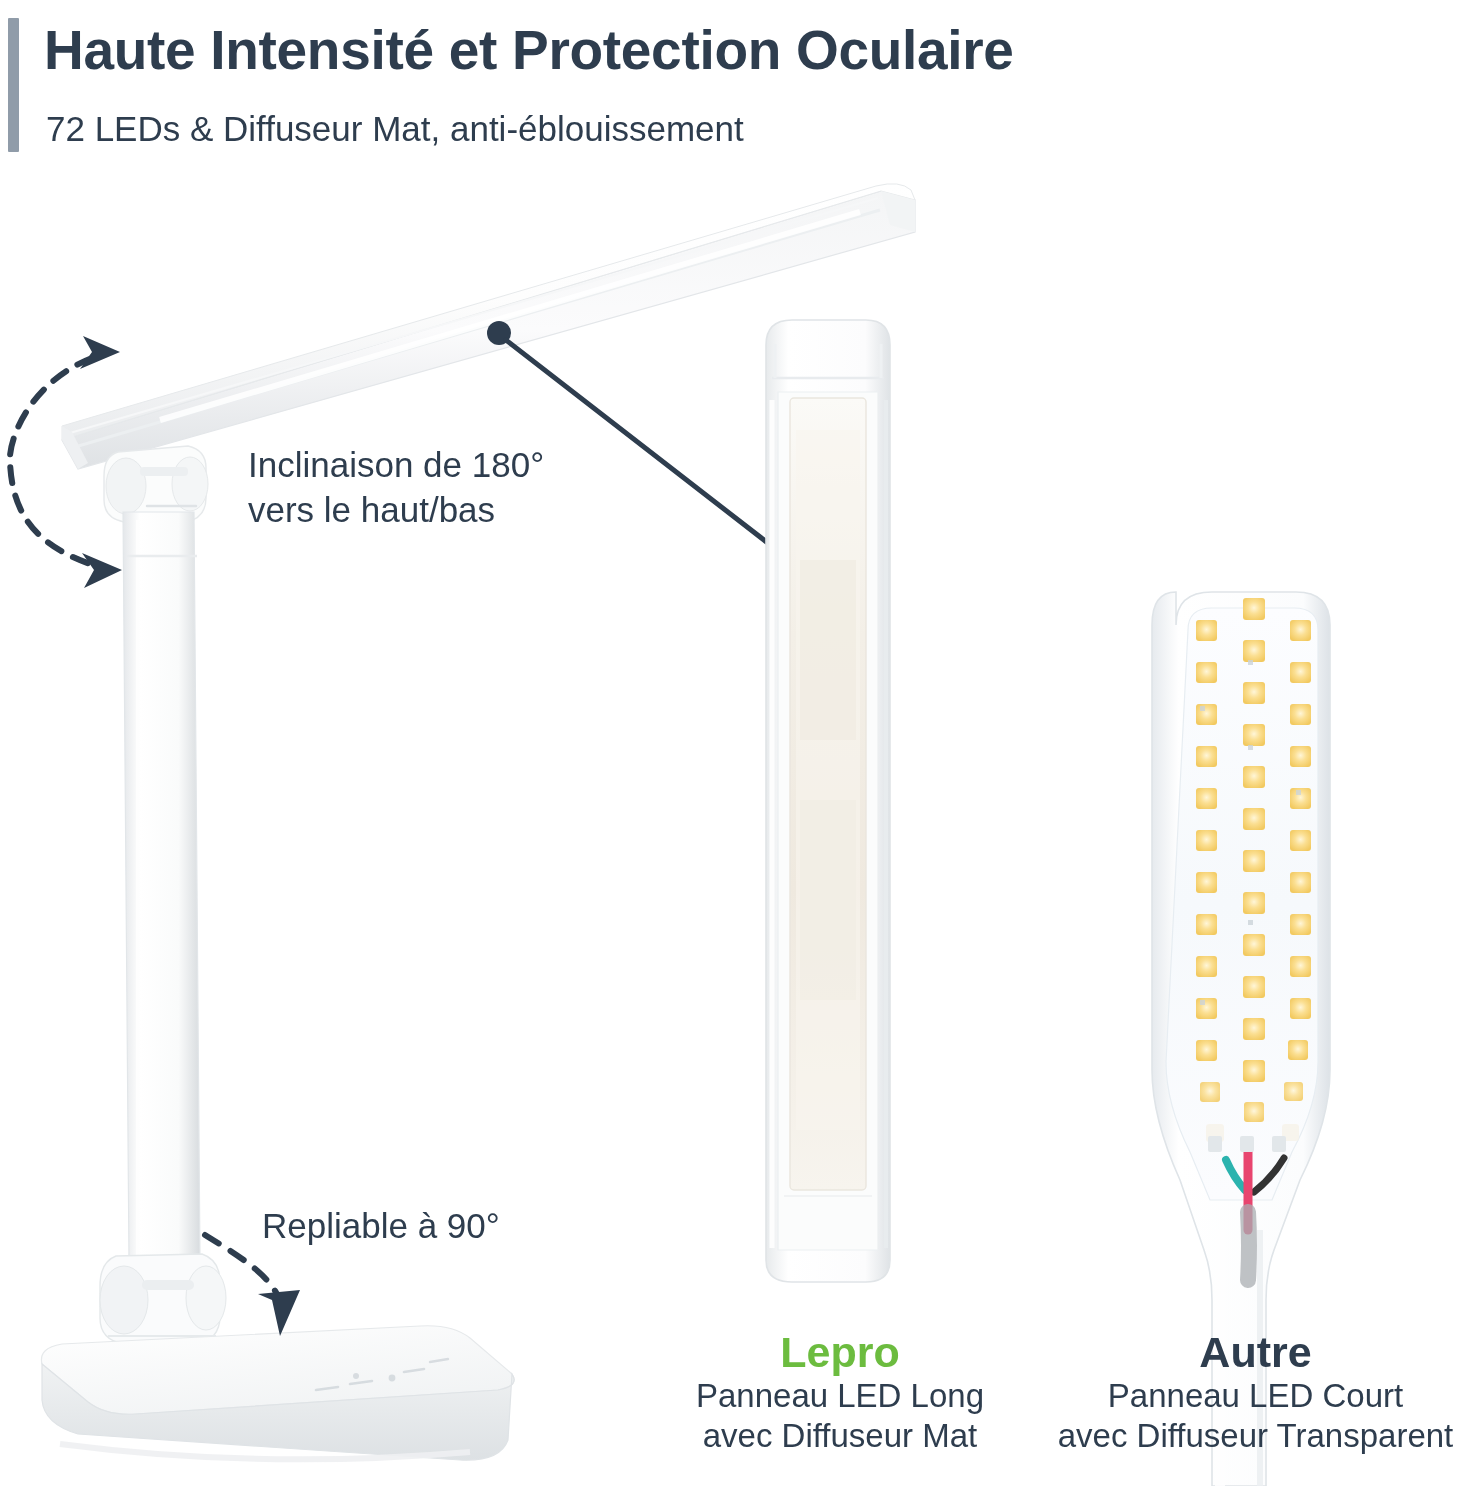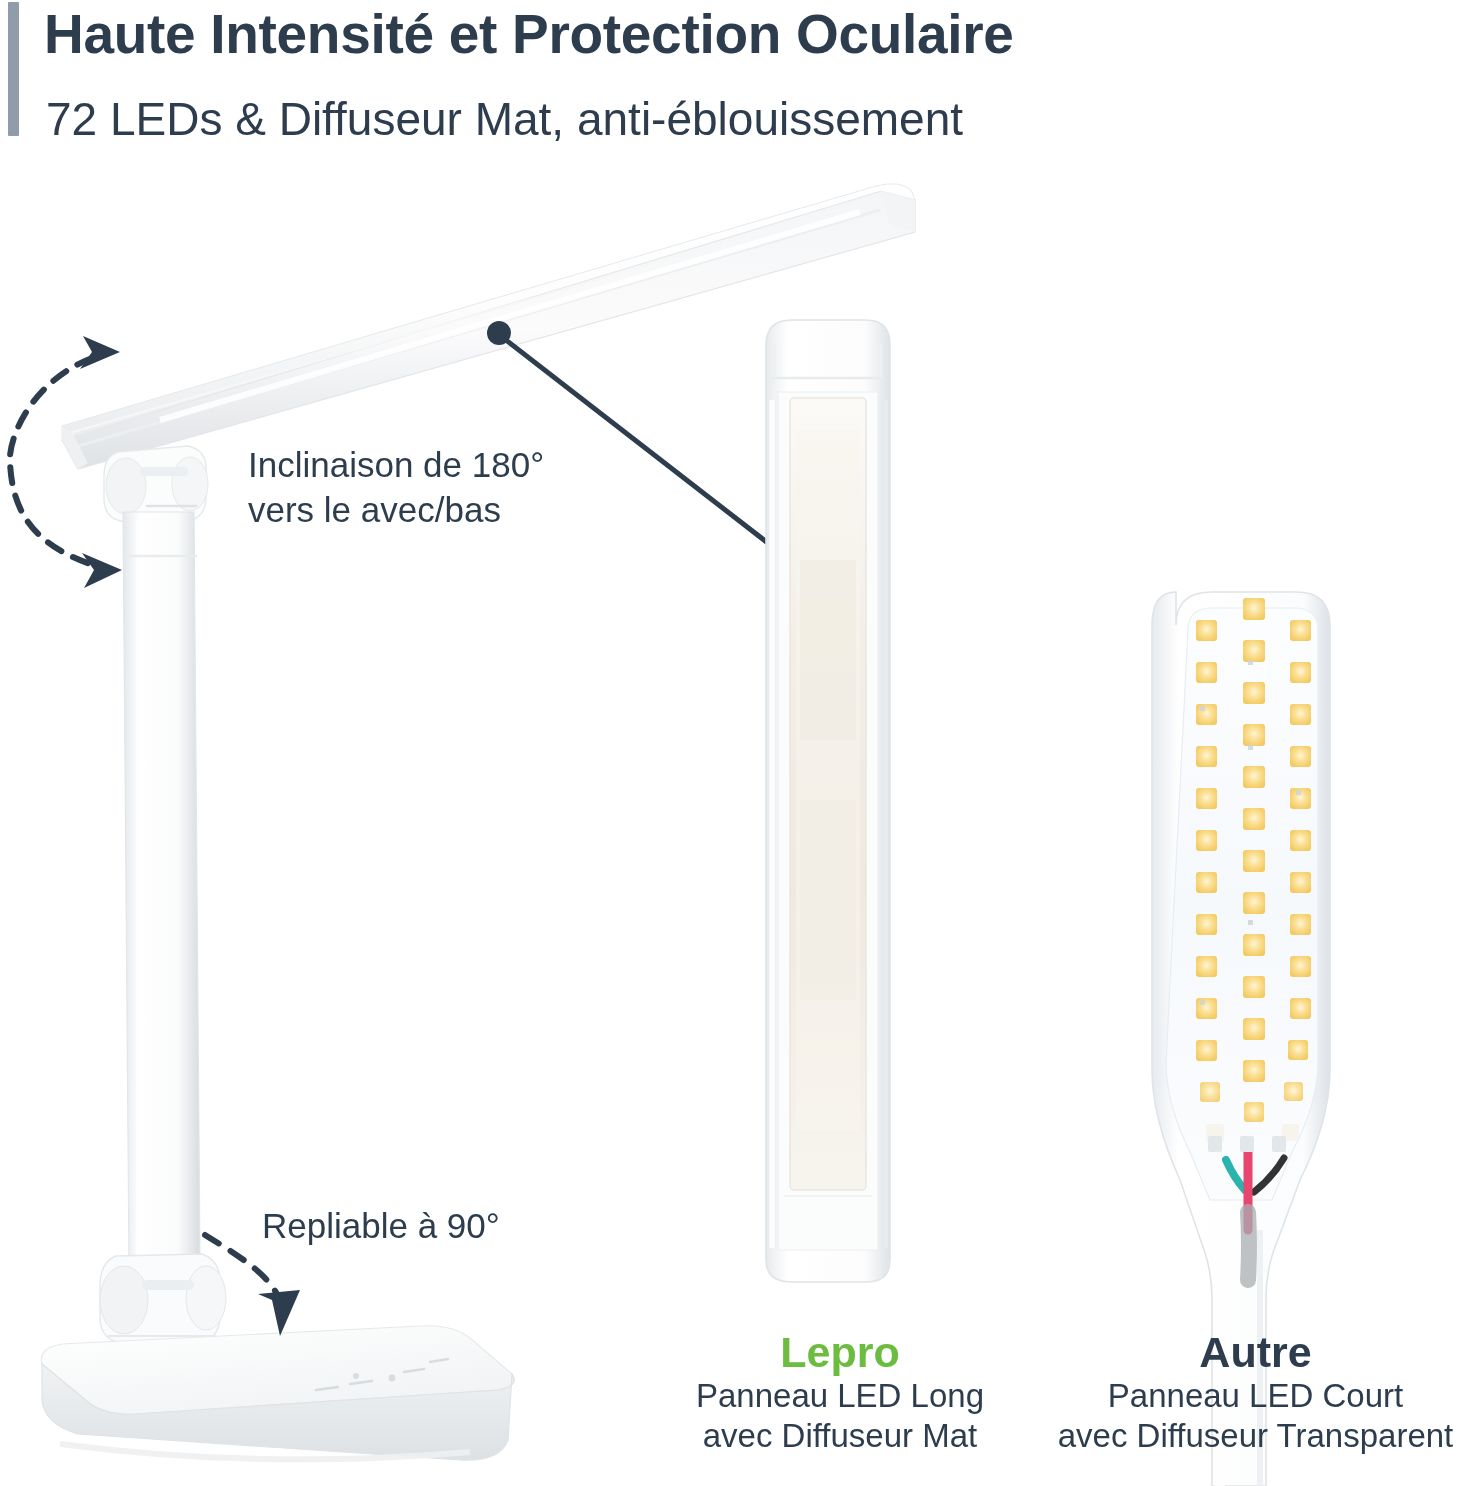--- a/index.html
+++ b/index.html
@@ -7,33 +7,33 @@
     width:1473px;height:1486px;
     background:#ffffff;
     font-family:"Liberation Sans","DejaVu Sans",sans-serif;
     color:#2c3e50;
     overflow:hidden;
     position:relative;
   }
   .stage{position:absolute;left:0;top:0;width:1473px;height:1486px;}
 
   
-  #header{position:absolute;left:0;top:0;width:1183px;height:150px;}
+  #header{position:absolute;left:0;top:16px;width:1183px;height:150px;}
   #accent-bar{
     position:absolute;left:8px;top:2px;width:11px;height:134px;
     background:#909ca9;border-radius:1px;
   }
   #title{
     position:absolute;left:44px;top:4px;
     font-size:55px;font-weight:bold;letter-spacing:-0.3px;
     color:#2e3d4e;white-space:nowrap;line-height:1.12;
   }
   #subtitle{
     position:absolute;left:46px;top:92px;
-    font-size:46px;font-weight:normal;color:#2e3d4e;
+    font-size:35px;font-weight:normal;color:#2e3d4e;
     white-space:nowrap;line-height:1.2;
   }
 
   
   .anno{
     position:absolute;color:#2e3d4e;font-size:35px;line-height:1.28;
     text-align:left;white-space:nowrap;
   }
   #anno-tilt{left:248px;top:443px;}
   #anno-fold{left:262px;top:1204px;font-size:35px;}
@@ -299,21 +299,21 @@
         <rect x="1272" y="1136" width="14" height="16" rx="2" fill="#e2e7ea"></rect>
       </g>
 
       <path d="M 1220 1230 L 1220 1486" stroke="#ffffff" stroke-width="10" opacity="0.9"></path>
       <path d="M 1260 1230 L 1260 1486" stroke="#eceff2" stroke-width="6" opacity="0.85"></path>
     </g>
   </svg>
 
   <div class="anno" id="anno-tilt">
     <div>Inclinaison de 180°</div>
-    <div>vers le avec/bas</div>
+    <div>vers le haut/bas</div>
   </div>
 
   <div class="anno" id="anno-fold">Repliable à 90°</div>
 
   <div class="cap" id="cap-lepro">
     <div class="brand">Lepro</div>
     <div class="desc">Panneau LED Long</div>
     <div class="desc">avec Diffuseur Mat</div>
   </div>
 

